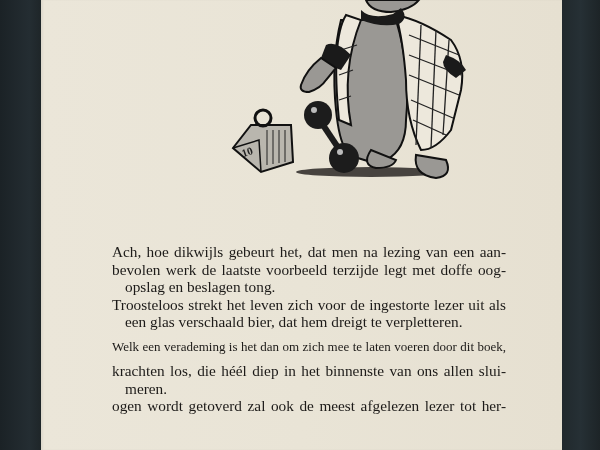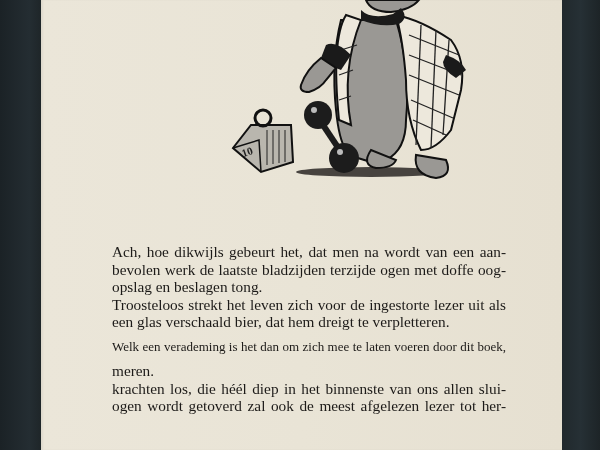--- a/index.html
+++ b/index.html
@@ -25,21 +25,21 @@
     position:absolute; left:180px; top:0; width:250px; height:190px;
   }
   .text-block {
     position:absolute; left:112px; top:243px; width:394px;
     color:#1c1a18; font-size:15.3px; line-height:17.5px;
   }
   .line {
     display:block; white-space:nowrap;
     text-align:justify; text-align-last:justify;
   }
-  .line.last { text-align-last:left; }
+  .line.last { text-align-last:left;margin-left:13px; }
   .italic { font-size:13px; }
   .gap { height:7px; }
 </style>
 </head>
 <body>
 
 <div class="bg-left"></div>
 <div class="bg-right"></div>
 
 <div class="page">
@@ -95,40 +95,40 @@
         <path d="M58 130 L58 163"></path>
         <path d="M64 130 L64 162"></path>
       </g>
     <circle cx="42" cy="118" r="8" fill="none" stroke="#111" stroke-width="3"></circle>
     <text x="20" y="156" font-family="Liberation Serif, serif" font-size="11" font-weight="bold" fill="#222" transform="rotate(-20 25 150)">10</text>
   </svg>
 
   <div class="text-block" style="left:71px;">
 
     <div>
-      <span class="line">Ach, hoe dikwijls gebeurt het, dat men na wordt van een aan-</span>
-      <span class="line">bevolen werk de laatste bladzijden terzijde ogen met doffe oog-</span>
+      <span class="line">Ach, hoe dikwijls gebeurt het, dat men na lezing van een aan-</span>
+      <span class="line">bevolen werk de laatste voorbeeld terzijde legt met doffe oog-</span>
       <span class="line last">opslag en beslagen tong.</span>
     </div>
 
     <div>
       <span class="line">Troosteloos strekt het leven zich voor de ingestorte lezer uit als</span>
       <span class="line last">een glas verschaald bier, dat hem dreigt te verpletteren.</span>
     </div>
 
     <div class="gap"></div>
 
     <div class="italic">
       <span class="line">Welk een verademing is het dan om zich mee te laten voeren door dit boek,</span>
     </div>
 
     <div class="gap"></div>
 
     <div>
+      <span class="line">krachten los, die héél diep in het binnenste van ons allen slui-</span>
       <span class="line last">meren.</span>
-      <span class="line">krachten los, die héél diep in het binnenste van ons allen slui-</span>
     </div>
 
     <div>
       <span class="line">ogen wordt getoverd zal ook de meest afgelezen lezer tot her-</span>
     </div>
   </div>
 </div>
 
 </body></html>

